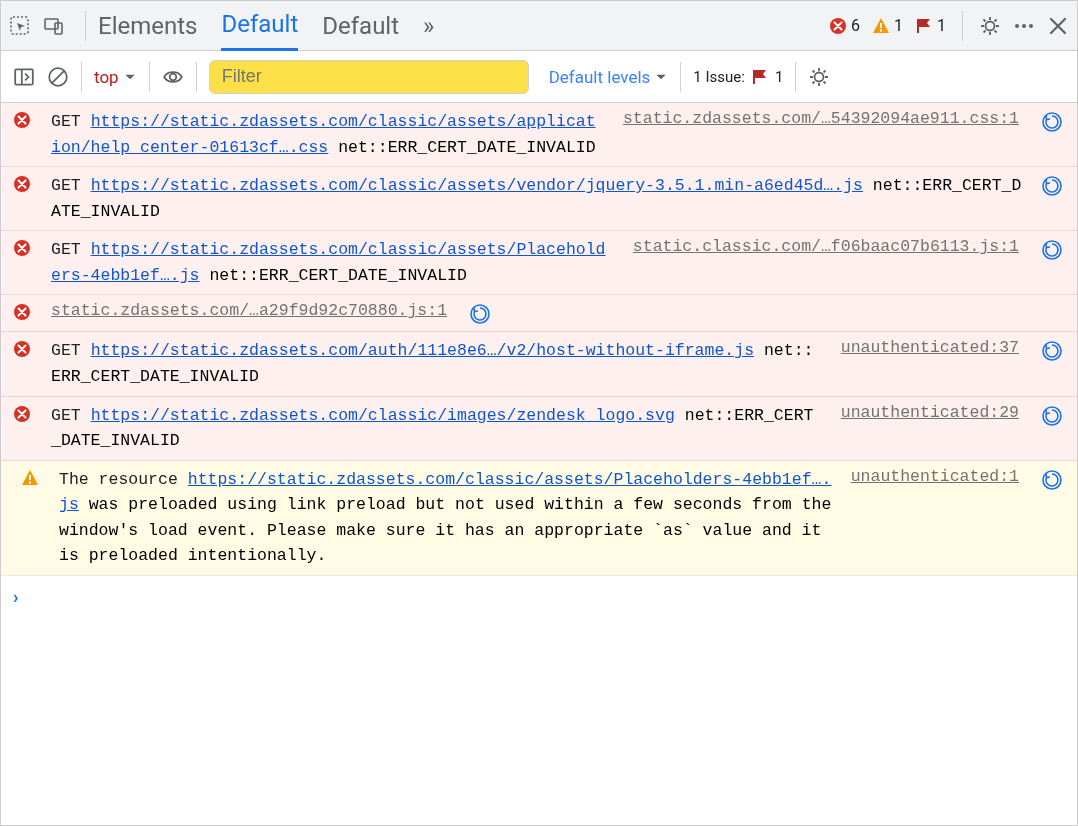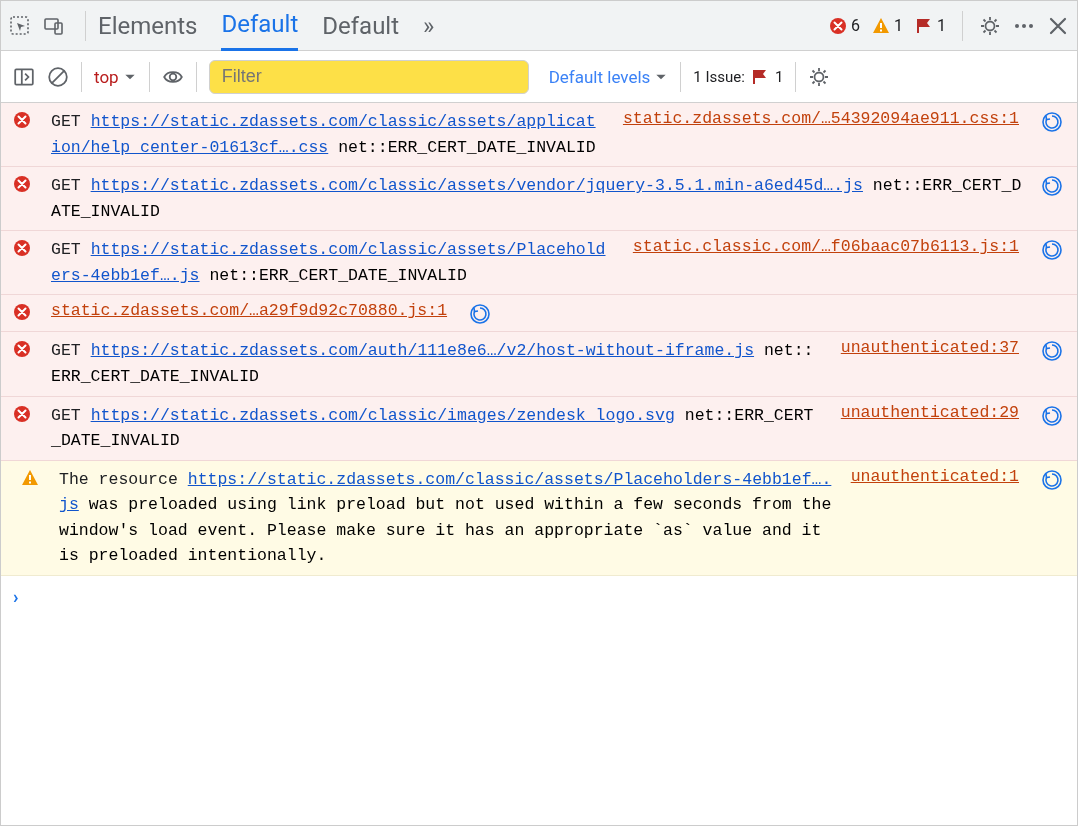--- a/index.html
+++ b/index.html
@@ -64,21 +64,21 @@
   padding: 6px 12px 6px 12px;
   border-bottom: 1px solid #f0d7d7;
   background: #fdf0ef;
   gap: 18px;
 }
 .msg.warn { background: #fffbe5; border-bottom: 1px solid #f0ebd0; padding-left: 20px; }
 .msg.input { background: #fff; border-bottom: none; padding: 10px 12px; }
 .msg-icon { flex: 0 0 20px; display: flex; align-items: flex-start; padding-top: 2px; }
 .msg-body { flex: 1; line-height: 1.55; word-break: break-all; }
 .msg-src { flex: 0 0 auto; text-align: right; padding-right: 4px; }
-.msg-src .src-link { color: #c2410c; text-decoration: underline; cursor: pointer; }
+.msg-src .src-link { color: #737373; text-decoration: underline; cursor: pointer; }
 .msg-reload { flex: 0 0 24px; padding-top: 2px; }
 .url { color: #1155cc; text-decoration: underline; }
 .err-code { color: #000; }
 .prompt { color: #1a73e8; font-weight: bold; font-size: 18px; }
 
 
 svg { display: block; }
 .ico { width: 18px; height: 18px; }
 .ico-lg { width: 22px; height: 22px; }
 .red-circle { fill: #d93025; }

